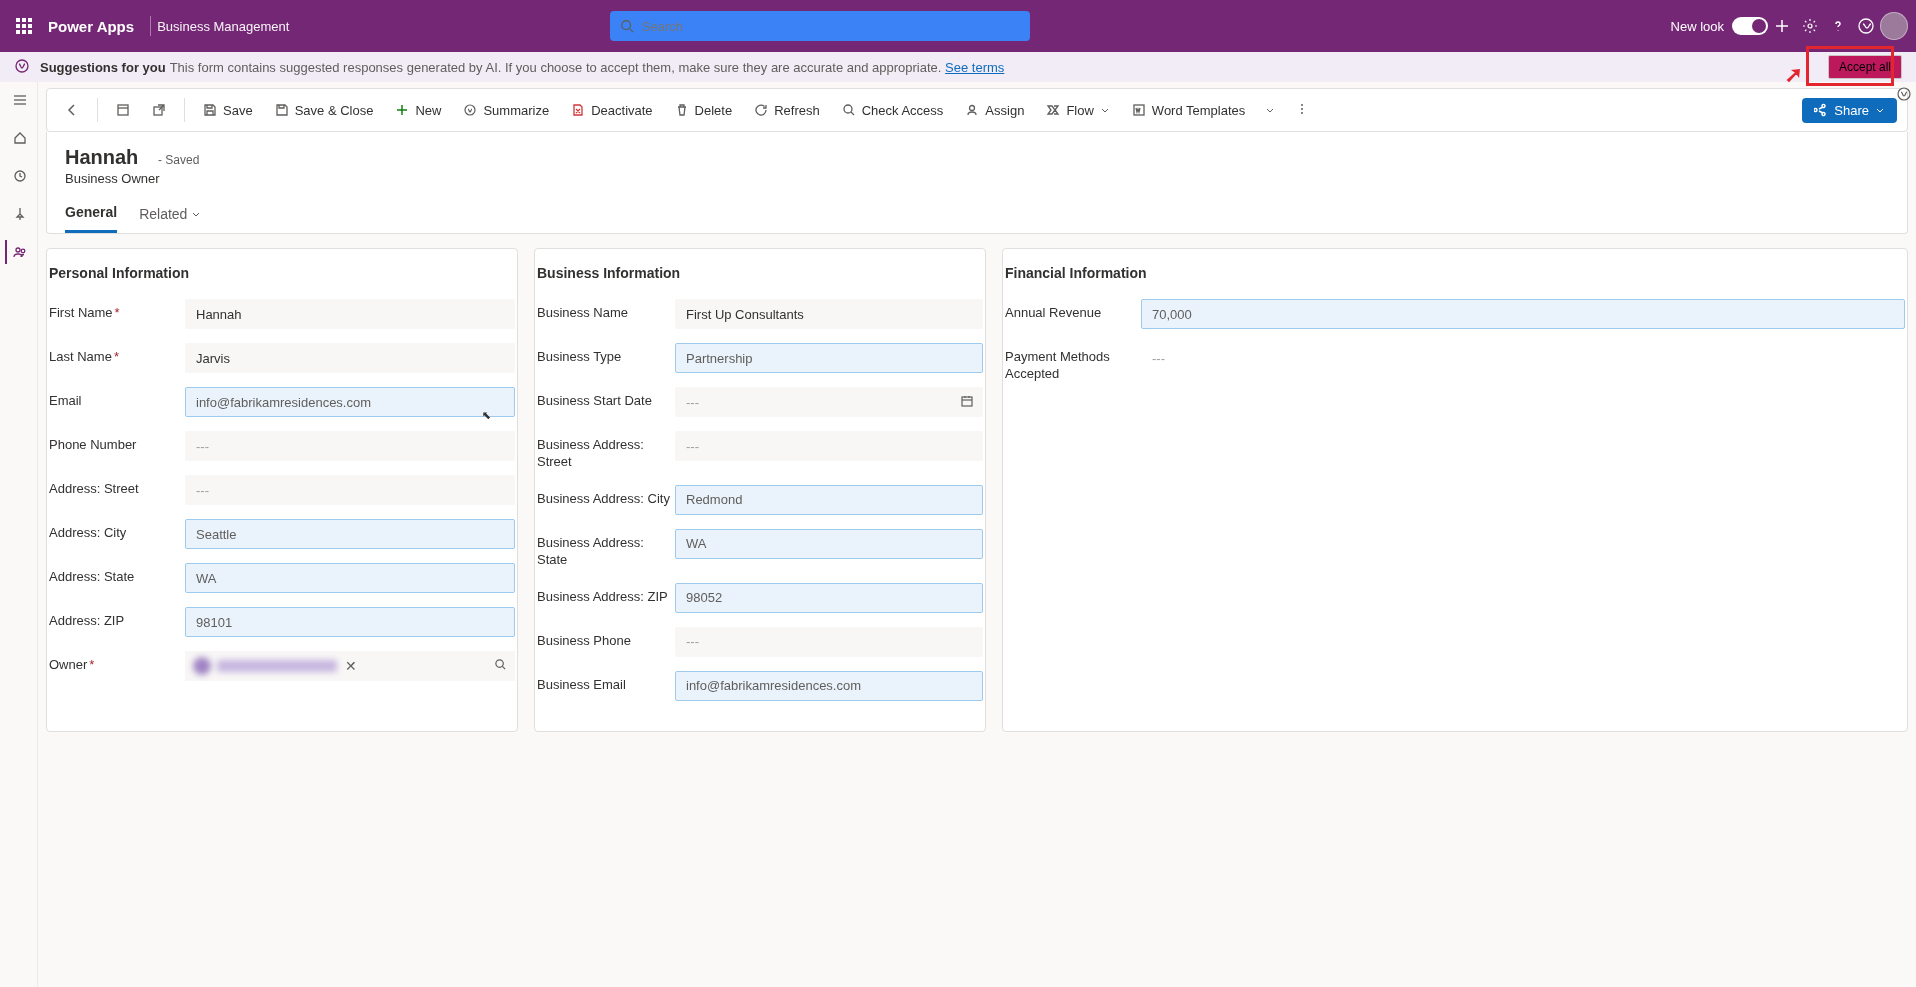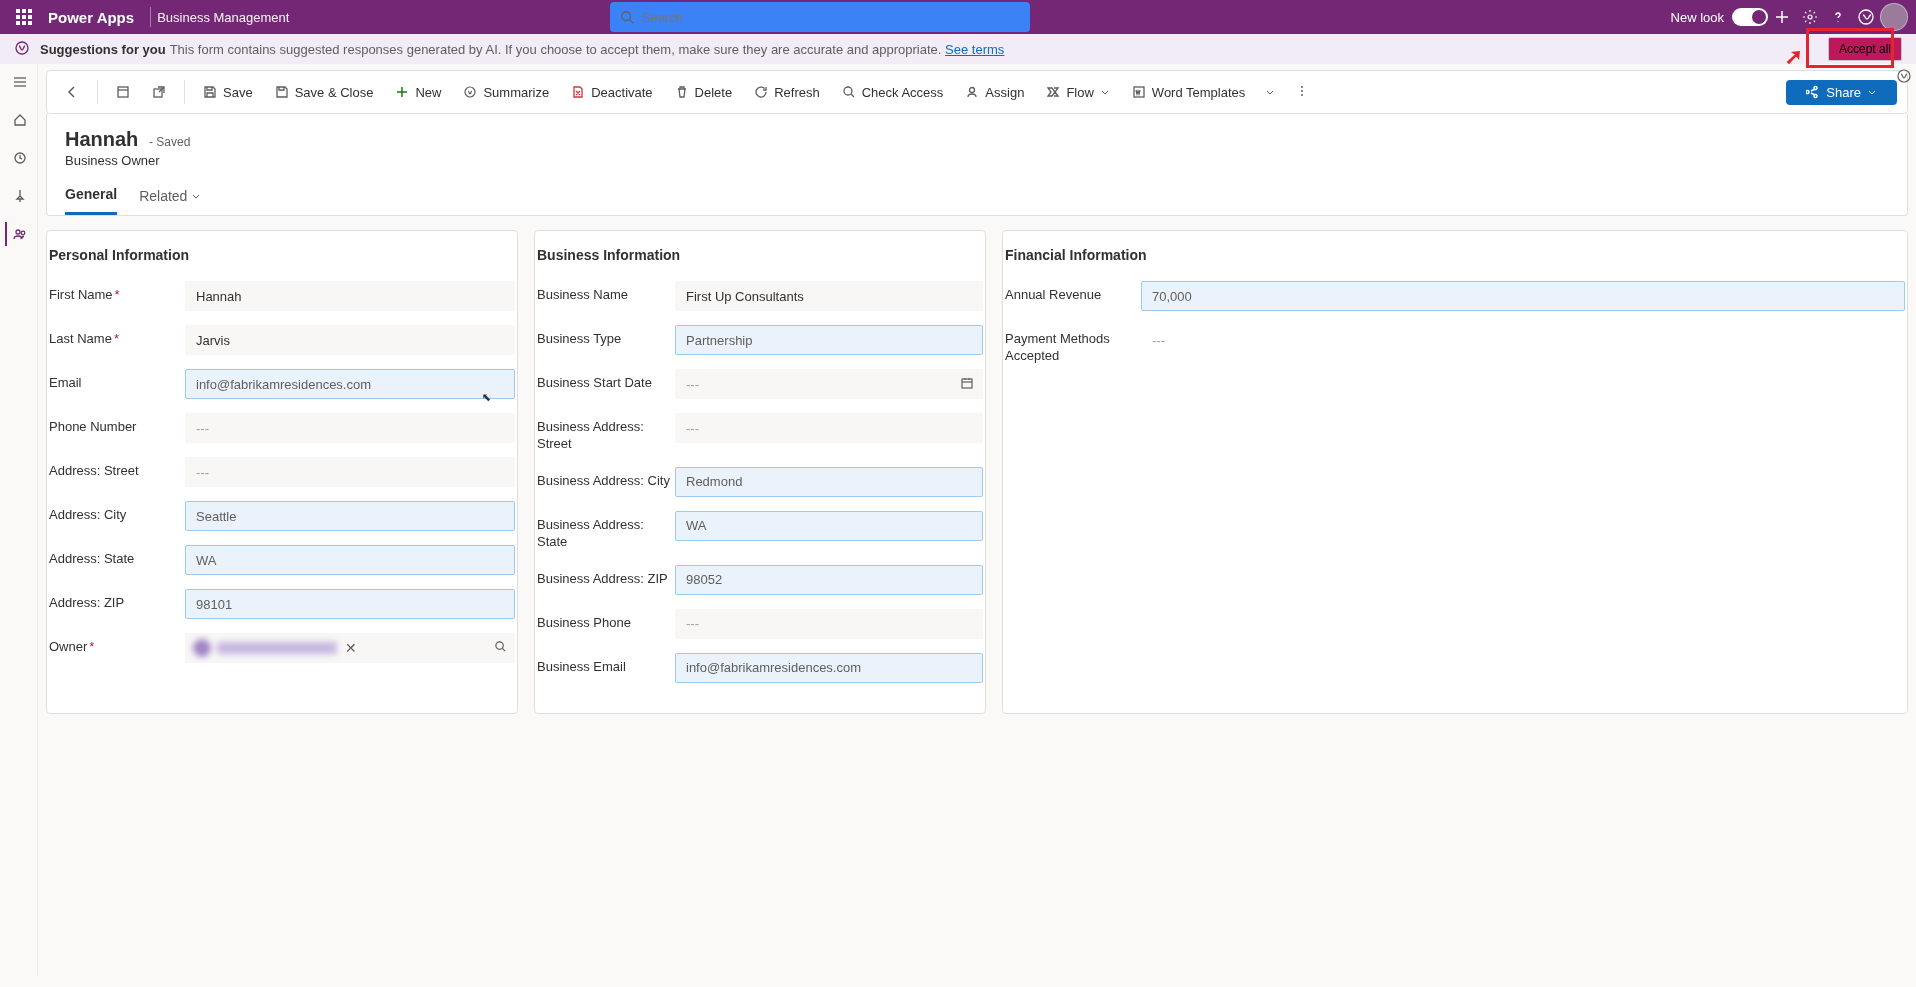--- a/index.html
+++ b/index.html
@@ -1,17 +1,17 @@
 <!DOCTYPE html>
 <html><head>
 <meta charset="utf-8">
 <style>
 *{box-sizing:border-box;margin:0;padding:0;font-family:"Segoe UI",Arial,sans-serif}
 body{background:#faf9f8;font-size:13px;color:#323130}
-.topbar{height:34px;background:#742774;display:flex;align-items:center;color:#fff;padding:0 8px}
+.topbar{height:52px;background:#742774;display:flex;align-items:center;color:#fff;padding:0 8px}
 .waffle{width:32px;height:32px;display:flex;align-items:center;justify-content:center;cursor:pointer}
 .dots9{display:grid;grid-template-columns:repeat(3,4px);grid-gap:2px}
 .dots9 span{width:4px;height:4px;background:#fff}
 .app-title{font-size:15px;font-weight:600;margin-left:8px;margin-right:10px}
 .vdiv{width:1px;height:20px;background:rgba(255,255,255,.4);margin:0 6px}
 .env{font-size:13px;opacity:.95}
 .search-wrap{margin-left:auto;margin-right:auto;width:420px;height:30px;background:#3b82f6;border-radius:4px;display:flex;align-items:center;padding:0 10px;color:#605e5c}
 .search-wrap svg{margin-right:8px}
 .search-wrap input{border:none;background:transparent;outline:none;font-size:13px;flex:1;color:#323130}
 .top-right{display:flex;align-items:center;margin-left:auto}
@@ -32,25 +32,25 @@
 .leftrail{width:38px;background:#faf9f8;border-right:1px solid #edebe9;display:flex;flex-direction:column;align-items:center;padding-top:6px;gap:14px;color:#605e5c}
 .leftrail .ritem{width:28px;height:24px;display:flex;align-items:center;justify-content:center;cursor:pointer;border-left:2px solid transparent}
 .leftrail .ritem.active{border-left:2px solid #742774;color:#742774}
 .main{flex:1;padding:0 8px;overflow:auto}
 .cmdbar{display:flex;align-items:center;height:44px;background:#fff;border:1px solid #e1dfdd;border-radius:4px;margin-top:6px;padding:0 10px;gap:6px}
 .cmd{display:flex;align-items:center;gap:6px;padding:4px 8px;cursor:pointer;color:#323130;font-size:13px;border-radius:2px}
 .cmd svg{color:#605e5c}
 .cmd.green svg{color:#107c10}
 .cmd.red svg{color:#d13438}
 .cdiv{width:1px;height:24px;background:#e1dfdd;margin:0 4px}
-.share-btn{margin-left:auto;background:#0f6cbd;color:#fff;padding:5px 20px;border-radius:4px;display:flex;align-items:center;gap:6px;cursor:pointer;font-size:13px}
+.share-btn{margin-left:auto;background:#0f6cbd;color:#fff;padding:5px 12px;border-radius:4px;display:flex;align-items:center;gap:6px;cursor:pointer;font-size:13px}
 .more-dots{padding:4px 6px;cursor:pointer;color:#605e5c}
 .record-hdr{background:#fff;border:1px solid #e1dfdd;border-top:none;border-radius:0 0 4px 4px;padding:14px 18px 0}
 .rec-title{font-size:20px;font-weight:600;display:inline}
-.rec-status{font-size:12px;color:#605e5c;margin-left:7px}
+.rec-status{font-size:12px;color:#605e5c;margin-left:16px}
 .rec-sub{font-size:13px;color:#323130;margin-top:2px}
 .tabs{display:flex;gap:22px;margin-top:18px}
 .tab{padding-bottom:10px;font-size:14px;cursor:pointer;color:#605e5c;display:flex;align-items:center;gap:4px}
 .tab.active{color:#323130;font-weight:600;border-bottom:3px solid #0f6cbd}
 .cards{display:flex;gap:16px;margin-top:14px;padding-bottom:20px}
 .card{background:#fff;border:1px solid #e1dfdd;border-radius:4px;padding:16px 2px}
 .card h3{font-size:14px;font-weight:600;margin-bottom:18px}
 .c1{flex:0 0 472px}
 .c2{flex:0 0 452px}
 .c3{flex:1}

